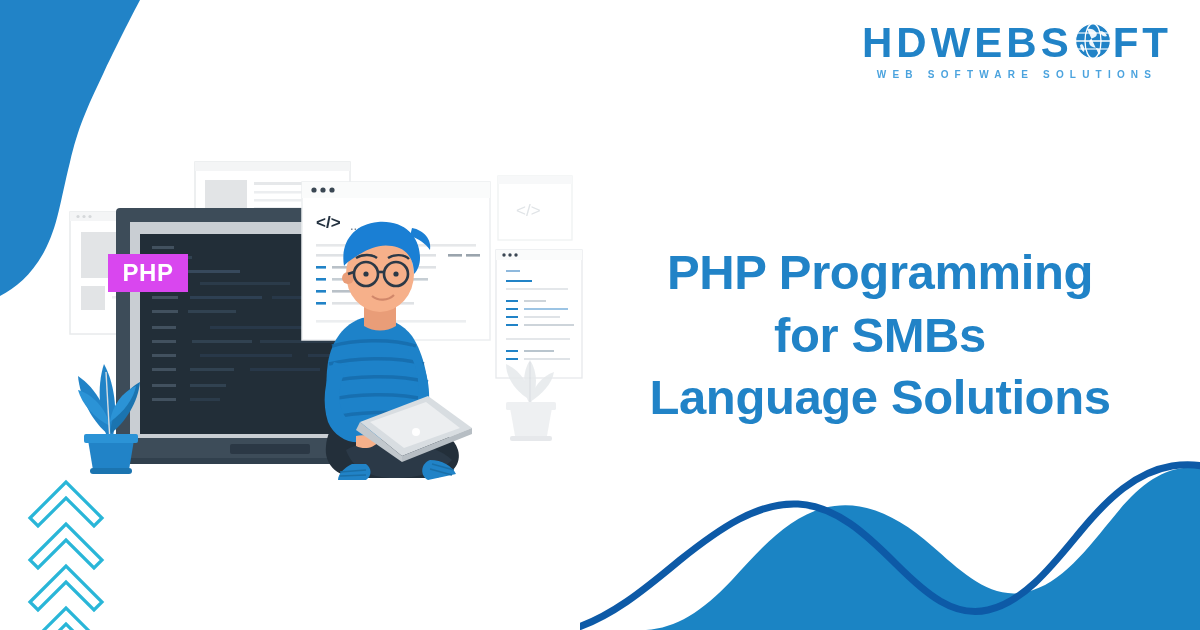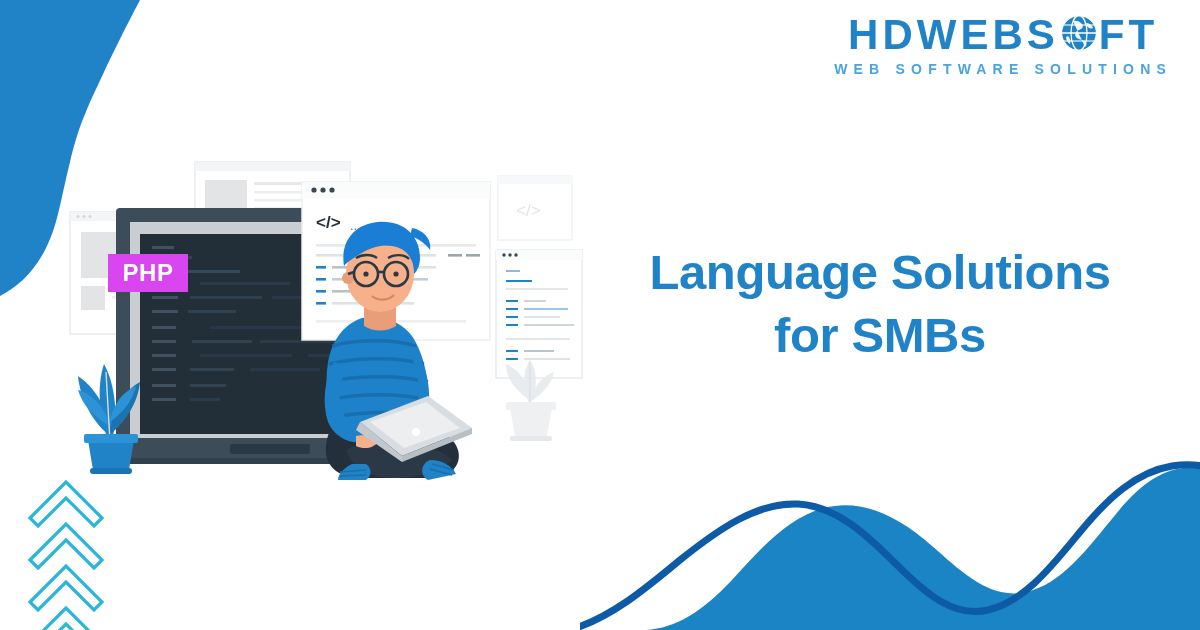--- a/index.html
+++ b/index.html
@@ -13,32 +13,32 @@
   .stage{position:absolute;inset:0;width:1200px;height:630px;overflow:hidden;background:#fff;}
 
   
   .deco{position:absolute;pointer-events:none;}
   #blob-top-left{left:0;top:0;width:140px;height:300px;}
   #waves-bottom-right{right:0;bottom:0;width:620px;height:180px;}
   #chevrons{left:20px;top:470px;width:110px;height:165px;}
 
   
   .logo{
-    position:absolute;right:28px;top:14px;
+    position:absolute;right:28px;top:22px;
     display:flex;flex-direction:column;align-items:center;
   }
   .logo-word{
     display:flex;align-items:center;
     font-size:42px;font-weight:bold;letter-spacing:4px;
     color:#2183c7;line-height:1;
   }
   .logo-globe{display:inline-block;width:38px;height:38px;margin:0 1px;position:relative;top:-2px;}
   .logo-tag{
     margin-top:5px;
-    font-size:14px;font-weight:bold;letter-spacing:6.2px;
+    font-size:10px;font-weight:bold;letter-spacing:6.2px;
     color:#4ba3de;white-space:nowrap;
   }
 
   
   .headline{
     position:absolute;
     left:590px;top:208px;width:580px;
     text-align:center;
     color:#2183c7;
     font-size:49px;font-weight:bold;
@@ -111,22 +111,23 @@
           <path d="M26 9 C29 9 32 11 33 14 C31 15 28 14 27 12 Z" fill="#ffffff" opacity="0.92"></path>
           <path d="M8 22 C10 24 11 27 10 30 C8 29 6 26 6 23 Z" fill="#ffffff" opacity="0.92"></path>
         </svg>
       </span>
       <span>FT</span>
     </div>
     <div class="logo-tag">WEB SOFTWARE SOLUTIONS</div>
   </div>
 
   <h1 class="headline">
+    <span>PHP Programming</span>
+    <span>for SMBs</span>
     <span>Language Solutions</span>
-    <span>for SMBs</span>
   </h1>
 
   <svg id="illustration" viewBox="0 0 540 340">
 
     <g>
       <rect x="135" y="12" width="155" height="68" fill="#ffffff" stroke="#e8eaec" stroke-width="1.5"></rect>
       <rect x="135" y="12" width="155" height="9" fill="#f4f5f6"></rect>
       <rect x="145" y="30" width="42" height="40" fill="#e2e4e6"></rect>
       <rect x="194" y="32" width="86" height="3" fill="#e6e8ea"></rect>
       <rect x="194" y="41" width="86" height="2.5" fill="#eceef0"></rect>

